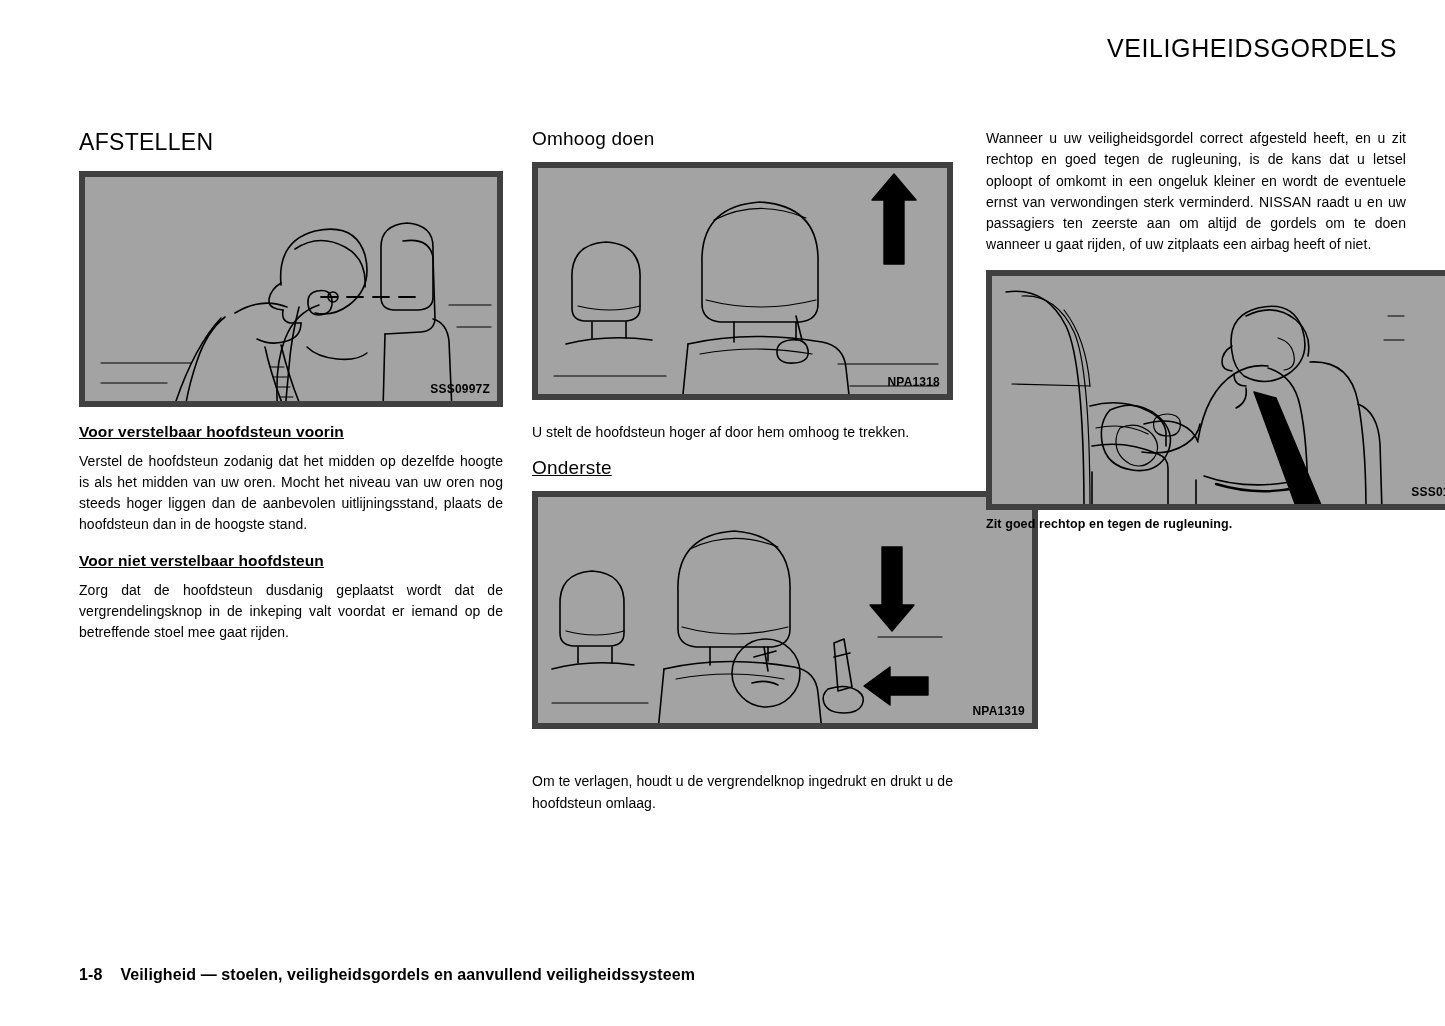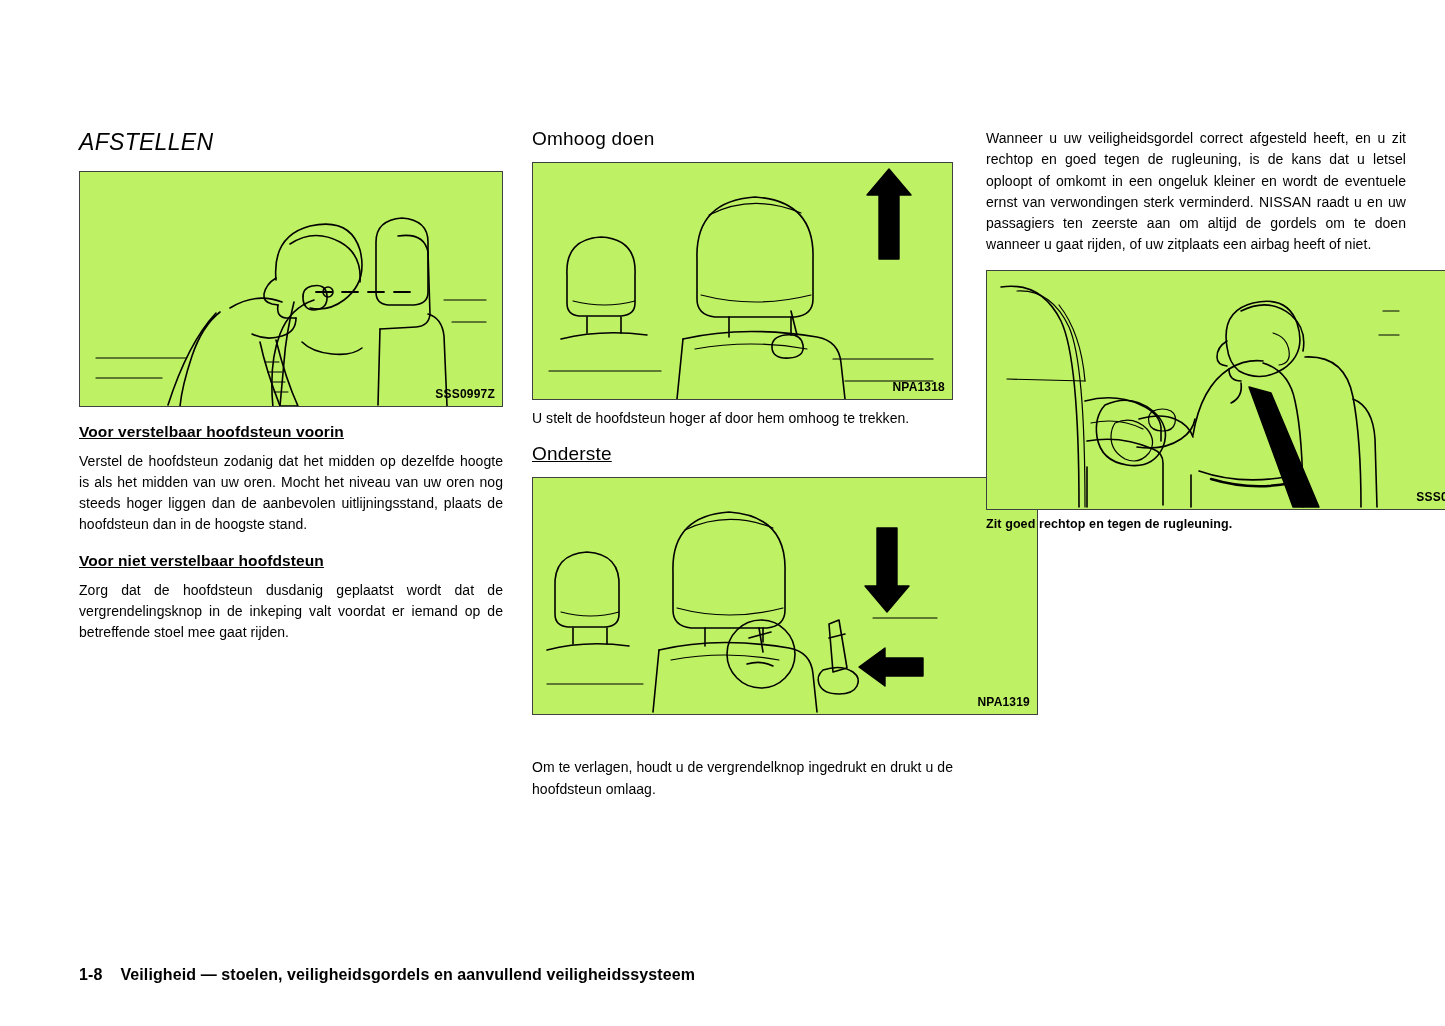--- a/index.html
+++ b/index.html
@@ -38,21 +38,20 @@
   .col-1 { left: 79px;  width: 424px; }
   .col-2 { left: 532px; width: 421px; }
   .col-3 { left: 986px; width: 420px; }
 
   h2.section-title {
     font-size: 23px;
     font-weight: 400;
     margin: 0 0 14px 0;
     letter-spacing: 0.3px;
     line-height: 1.24;
-    font-style: italic;
   }
   h3.sub-title {
     font-size: 19px;
     font-weight: 400;
     margin: 0 0 12px 0;
     letter-spacing: 0.2px;
   }
   h4.bold-head {
     font-size: 15.5px;
     font-weight: bold;
@@ -64,22 +63,22 @@
     font-size: 14px;
     line-height: 1.52;
     margin: 0 0 14px 0;
     text-align: justify;
     letter-spacing: 0.05px;
   }
 
   
   .figure {
     position: relative;
-    border: 1px solid #404040;
-    background: #bef264;
+    border: 6px solid #404040;
+    background: #a3a3a3;
     box-sizing: border-box;
     overflow: hidden;
   }
   .fig-code {
     position: absolute;
     right: 7px;
     bottom: 5px;
     font-size: 12px;
     font-weight: bold;
     letter-spacing: 0.2px;
@@ -103,20 +102,21 @@
   }
   .footer .pg { margin-right: 18px; }
 
   svg { display: block; }
 </style>
 </head>
 <body>
 
 <div class="page">
 
+  <div class="page-header">VEILIGHEIDSGORDELS</div>
 
   <div class="col col-1">
 
     <h2 class="section-title">AFSTELLEN</h2>
 
     <div class="figure" style="width:424px;height:236px;">
       <svg width="422" height="234" viewBox="0 0 422 234" aria-hidden="true">
         <g fill="none" stroke="#000" stroke-width="1.6" stroke-linejoin="round" stroke-linecap="round">
 
           <path d="M318 64 q26 -4 30 16 l2 62 q-1 12 -14 13 l-36 2"></path>
@@ -200,21 +200,21 @@
           <path d="M312 218 l88 0" stroke-width="1.2"></path>
         </g>
 
         <g fill="#000" stroke="#000" stroke-width="1.4" stroke-linejoin="round">
           <path d="M334 32 l22 -26 l22 26 l-12 0 l0 64 l-20 0 l0 -64 z"></path>
         </g>
       </svg>
       <span class="fig-code">NPA1318</span>
     </div>
 
-    <p class="body" style="margin-top:8px;">U stelt de hoofdsteun hoger af door hem omhoog te trekken.</p>
+    <p class="body" style="margin-top:22px;">U stelt de hoofdsteun hoger af door hem omhoog te trekken.</p>
 
     <h3 class="sub-title" style="margin-top:4px;text-decoration:underline;">Onderste</h3>
 
     <div class="figure" style="width:506px;height:238px;">
       <svg width="419" height="236" viewBox="0 0 419 236" aria-hidden="true">
         <g fill="none" stroke="#000" stroke-width="1.6" stroke-linejoin="round" stroke-linecap="round">
 
           <path d="M140 94 q-2 -56 56 -60 q58 4 56 60 l0 38 q0 16 -18 18 l-76 0 q-18 -2 -18 -18 z"></path>
           <path d="M152 52 q42 -20 88 -2" stroke-width="1.2"></path>
           <path d="M144 130 q52 14 106 0" stroke-width="1.2"></path>

